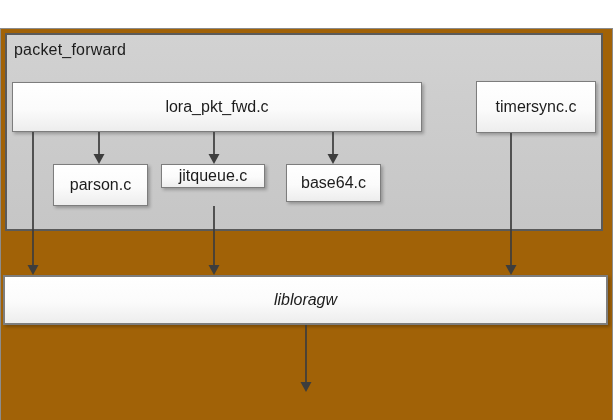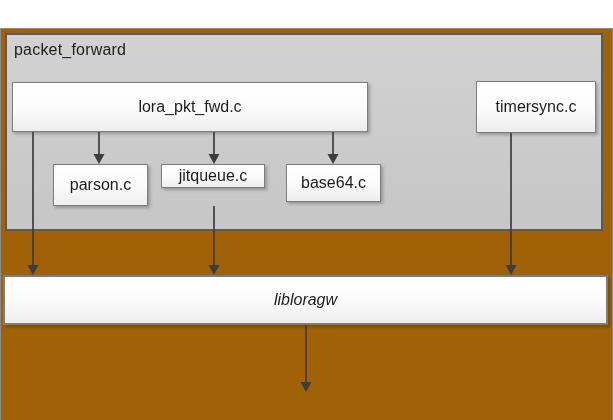--- a/index.html
+++ b/index.html
@@ -42,21 +42,21 @@
     box-sizing: border-box;
     display: flex;
     align-items: center;
     justify-content: center;
     font-size: 16px;
     color: #1c1c1c;
     background: linear-gradient(180deg, #ffffff 0%, #fbfbfb 55%, #ededed 100%);
     border: 1.5px solid #7d7d7d;
     box-shadow: 2px 2px 3px rgba(0,0,0,0.25);
   }
-  .node-lora      { left: 11px;  top: 53px;  width: 356px; height: 50px; }
+  .node-lora      { left: 11px;  top: 53px;  width: 410px; height: 50px; }
   .node-timersync { left: 475px; top: 52px;  width: 120px; height: 52px; }
   .node-parson    { left: 52px;  top: 135px; width: 95px;  height: 42px; text-align: center; }
   .node-jitqueue  { left: 160px; top: 135px; width: 104px; height: 24px; }
   .node-base64    { left: 285px; top: 135px; width: 95px;  height: 38px; justify-content: center; }
   .node-libloragw { left: 2px;   top: 246px; width: 605px; height: 50px; border-width: 2px; font-style: italic; }
   .node-hardware  {
     left: 2px; top: 363px; width: 605px; height: 50px; border-width: 2px;
     background: linear-gradient(180deg, #dedede 0%, #cfcfcf 55%, #c4c4c4 100%);
   }
   .edges-layer {

